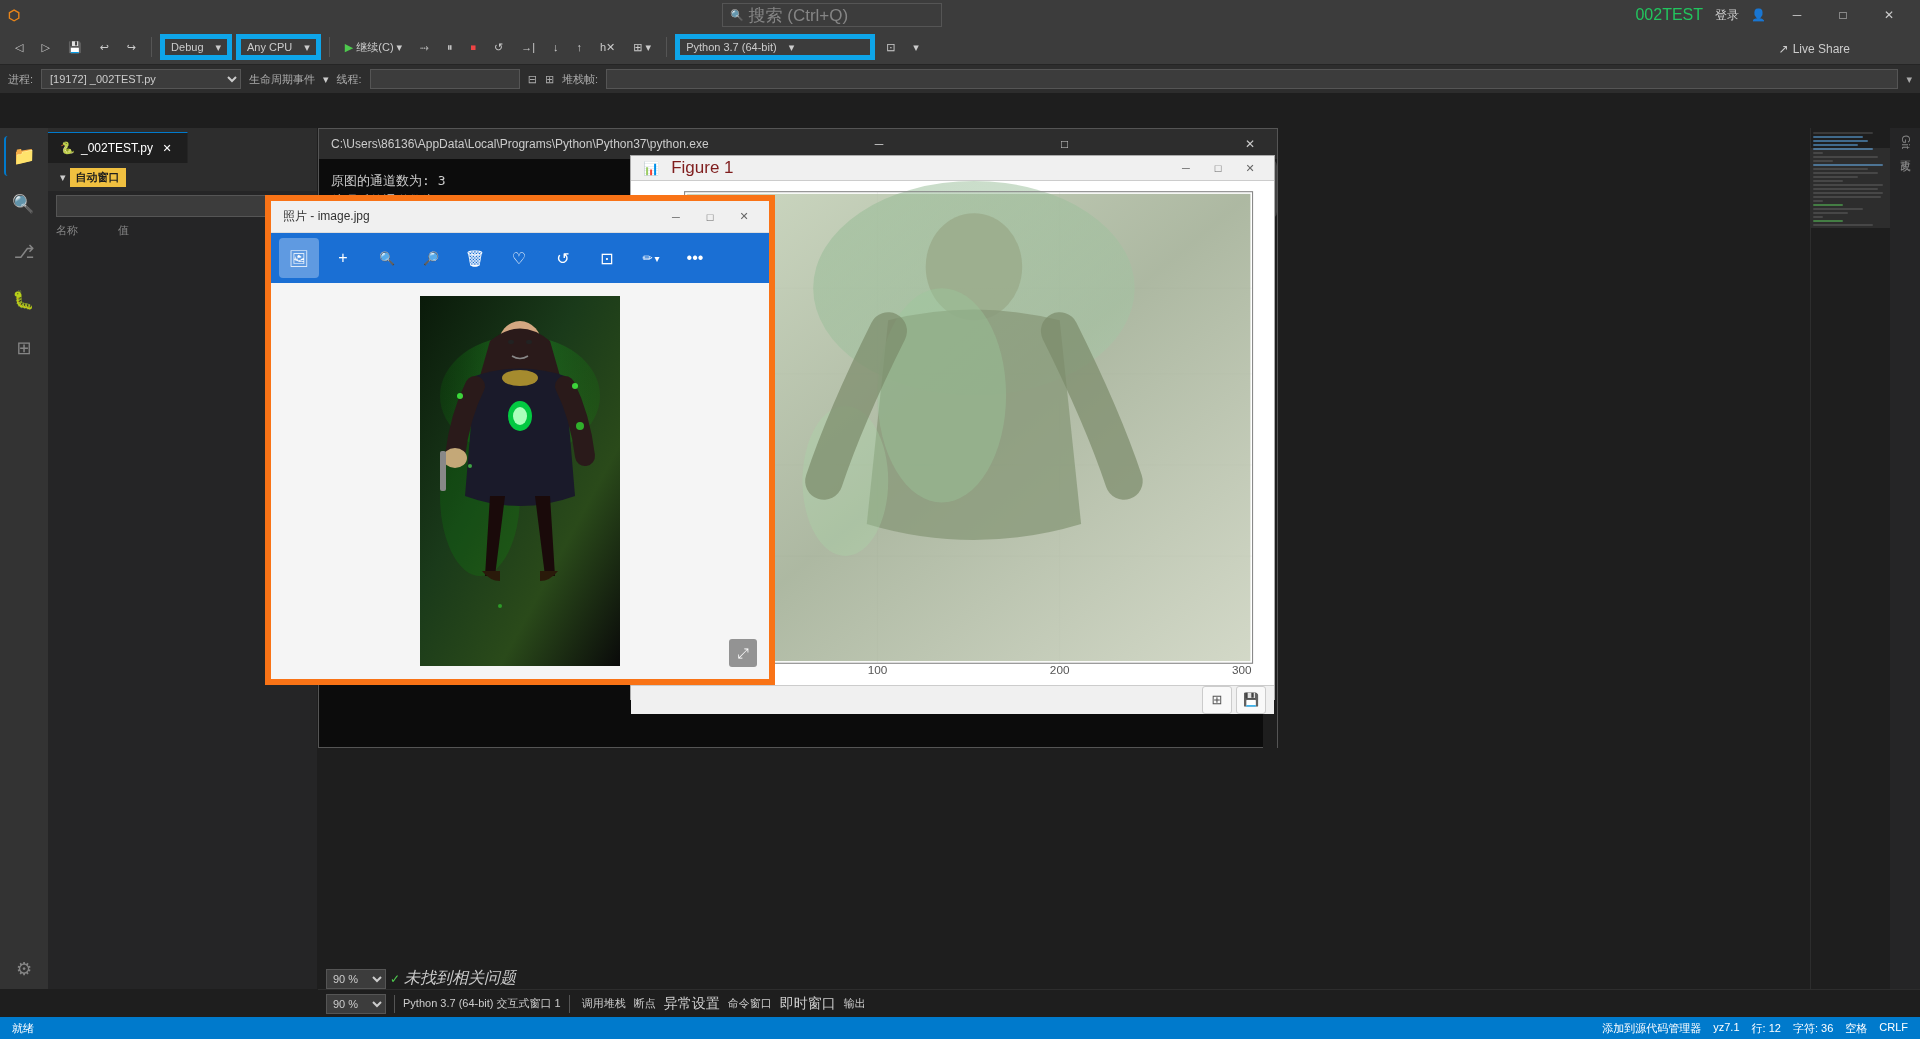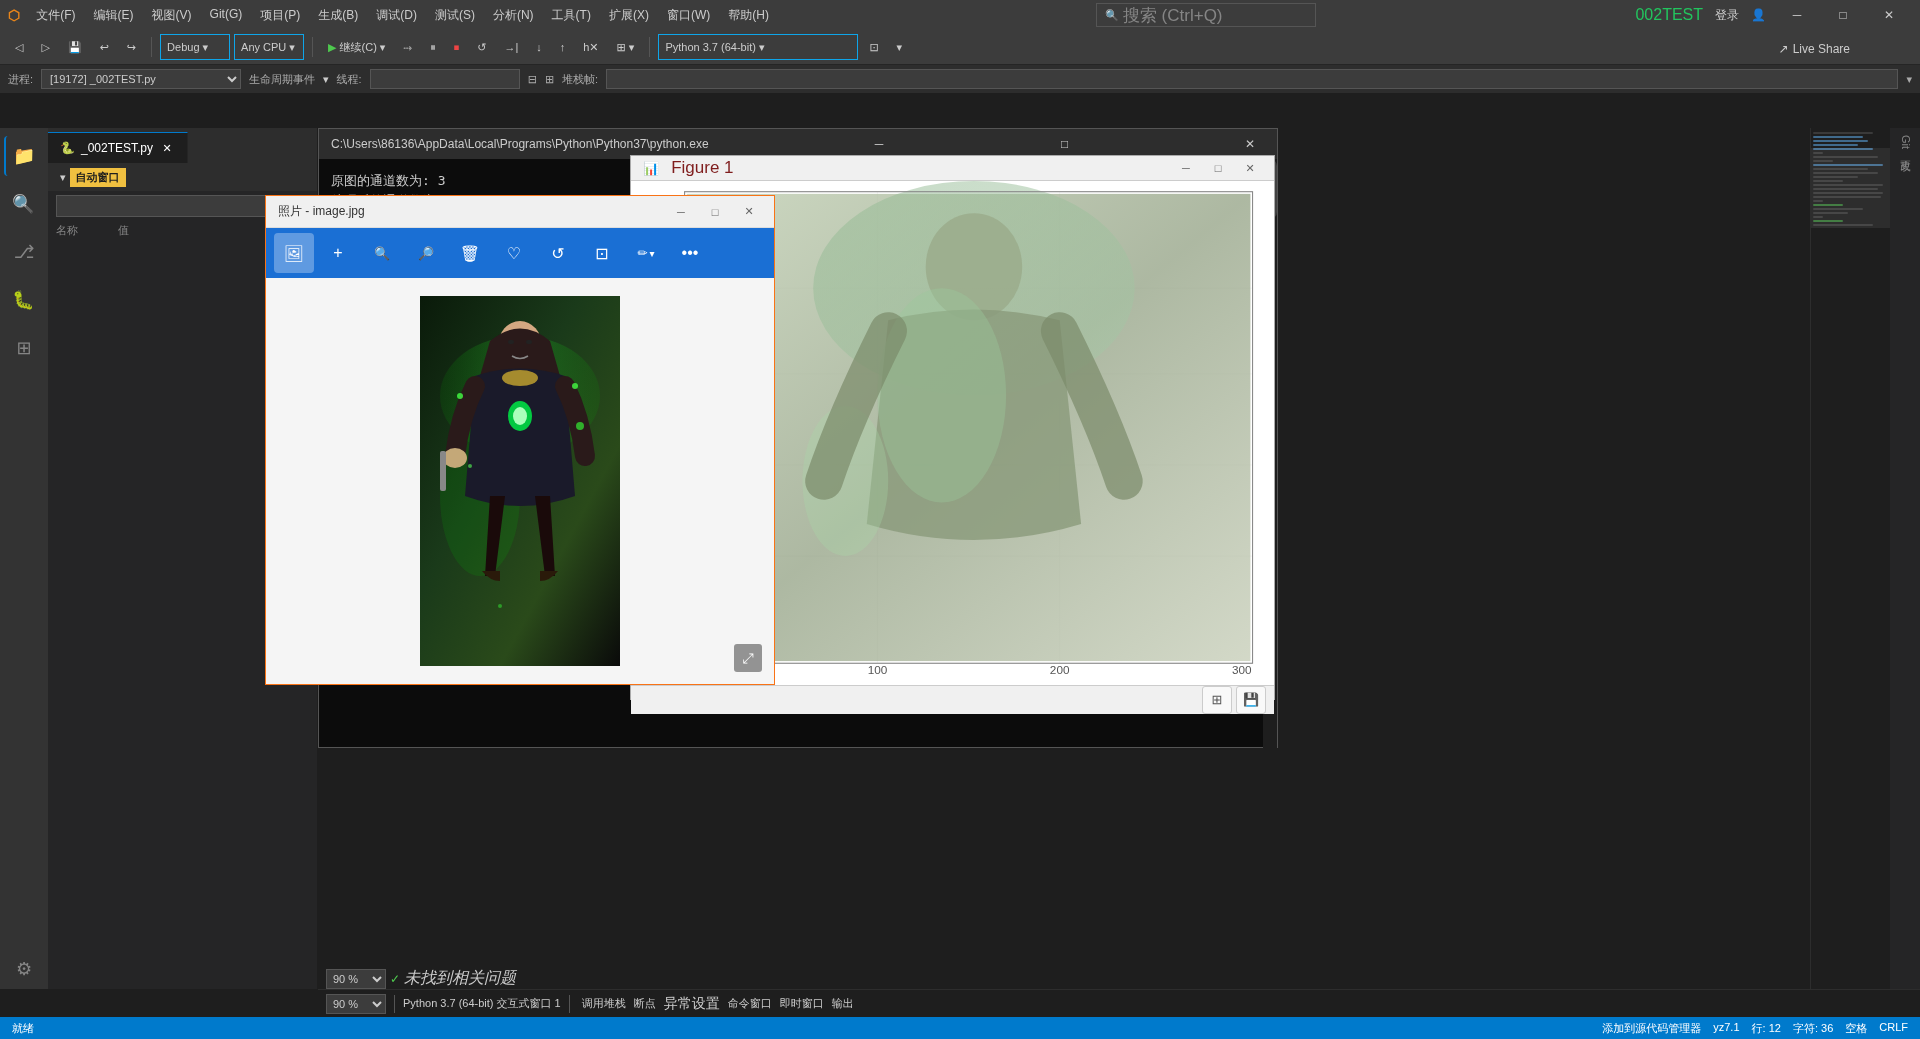--- a/index.html
+++ b/index.html
@@ -63,27 +63,27 @@
       cursor: pointer;
       display: flex;
       align-items: center;
       gap: 3px;
     }
     .toolbar-separator { width: 1px; height: 20px; background: #555; margin: 0 4px; }
     .toolbar-dropdown {
       height: 26px;
       padding: 0 6px;
       background: #3c3c3c;
-      border: 1px solid #0ea5e9;
+      border: 5px solid #0ea5e9;
       color: #cccccc;
       font-size: 11px;
       cursor: pointer;
       display: flex;
       align-items: center;
-      gap: 3px;
+      gap: 12px;
       min-width: 70px;
     }
 
     
     .process-bar {
       height: 28px;
       background: #2d2d2d;
       display: flex;
       align-items: center;
       padding: 0 8px;
@@ -364,21 +364,21 @@
     }
 
     
     .photo-viewer {
       position: absolute;
       top: 195px;
       left: 265px;
       width: 510px;
       height: 490px;
       background: #ffffff;
-      border: 1px solid #f97316;
+      border: 6px solid #f97316;
       z-index: 60;
       display: flex;
       flex-direction: column;
     }
     .photo-titlebar {
       height: 32px;
       background: #f0f0f0;
       display: flex;
       align-items: center;
       padding: 0 12px;
@@ -574,35 +574,20 @@
       padding: 0 8px;
       gap: 8px;
       z-index: 45;
     }
   </style>
 </head>
 <body>
 
 <div class="title-bar">
   <span style="color:#e8851a; font-weight:bold; font-size:14px; margin-right:8px;">⬡</span>
-  <div class="title-bar-menu">
-    <span>文件(F)</span>
-    <span>编辑(E)</span>
-    <span>视图(V)</span>
-    <span>Git(G)</span>
-    <span>项目(P)</span>
-    <span>生成(B)</span>
-    <span>调试(D)</span>
-    <span>测试(S)</span>
-    <span>分析(N)</span>
-    <span>工具(T)</span>
-    <span>扩展(X)</span>
-    <span>窗口(W)</span>
-    <span>帮助(H)</span>
-  </div>
   <div style="flex:1; display:flex; align-items:center; justify-content:center; gap:8px;">
     <div style="background:#3c3c3c; border:1px solid #555; height:24px; width:220px; display:flex; align-items:center; padding:0 8px; gap:4px;">
       <span style="font-size:11px;">🔍</span>
       <span style="color:#858585; font-size:17px;text-align:center;">搜索 (Ctrl+Q)</span>
     </div>
   </div>
   <div style="display:flex; align-items:center; gap:12px; margin-right:8px;">
     <span style="font-size:16px; color:#22c55e;">002TEST</span>
     <span style="font-size:12px; color:#cccccc; cursor:pointer;">登录</span>
     <span style="font-size:12px; cursor:pointer;">👤</span>
@@ -1098,21 +1083,21 @@
   <select class="zoom-select" style="margin-left:8px;">
     <option>90 %</option>
   </select>
   <span style="width:1px; height:18px; background:#555; margin:0 8px;"></span>
   <span style="font-size:11px; color:#cccccc; cursor:pointer;">Python 3.7 (64-bit) 交互式窗口 1</span>
   <span style="width:1px; height:18px; background:#555; margin:0 8px;"></span>
   <span class="status-item" style="font-size:11px; color:#ccc;">调用堆栈</span>
   <span class="status-item" style="font-size:11px; color:#ccc;">断点</span>
   <span class="status-item" style="font-size:14px; color:#ccc;">异常设置</span>
   <span class="status-item" style="font-size:11px; color:#ccc;">命令窗口</span>
-  <span class="status-item" style="font-size:11px; color:#ccc;">即时窗口</span>
+  <span class="status-item" style="font-size:14px; color:#ccc;">即时窗口</span>
   <span class="status-item" style="font-size:11px; color:#ccc;">输出</span>
 </div>
 
 <div class="status-bar">
   <span class="status-item">就绪</span>
   <div class="status-bar-right">
     <span class="status-item">添加到源代码管理器</span>
     <span class="status-item">yz7.1</span>
     <span class="status-item">行: 12</span>
     <span class="status-item">字符: 36</span>

